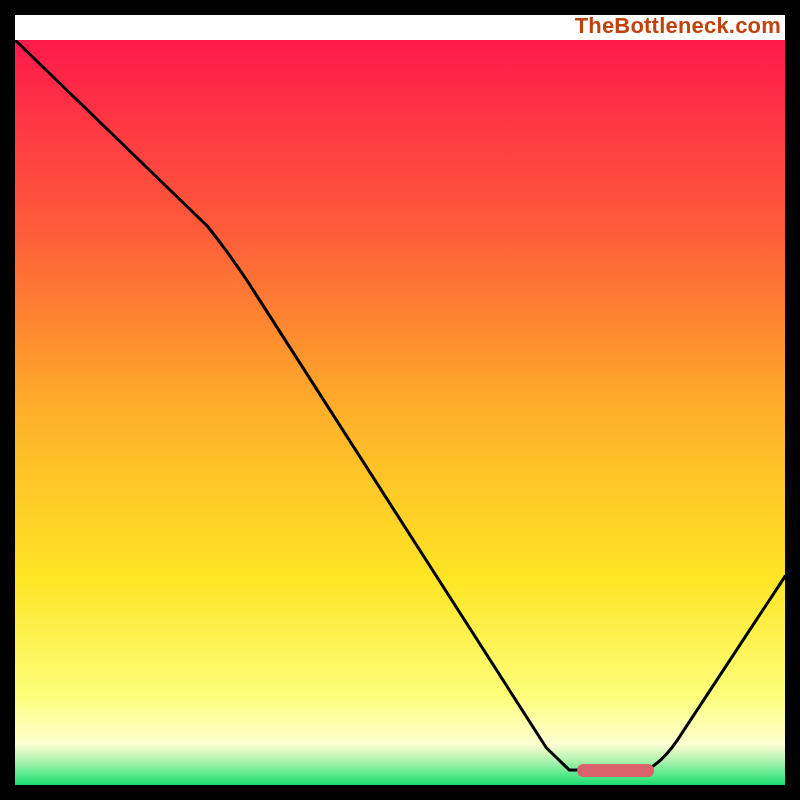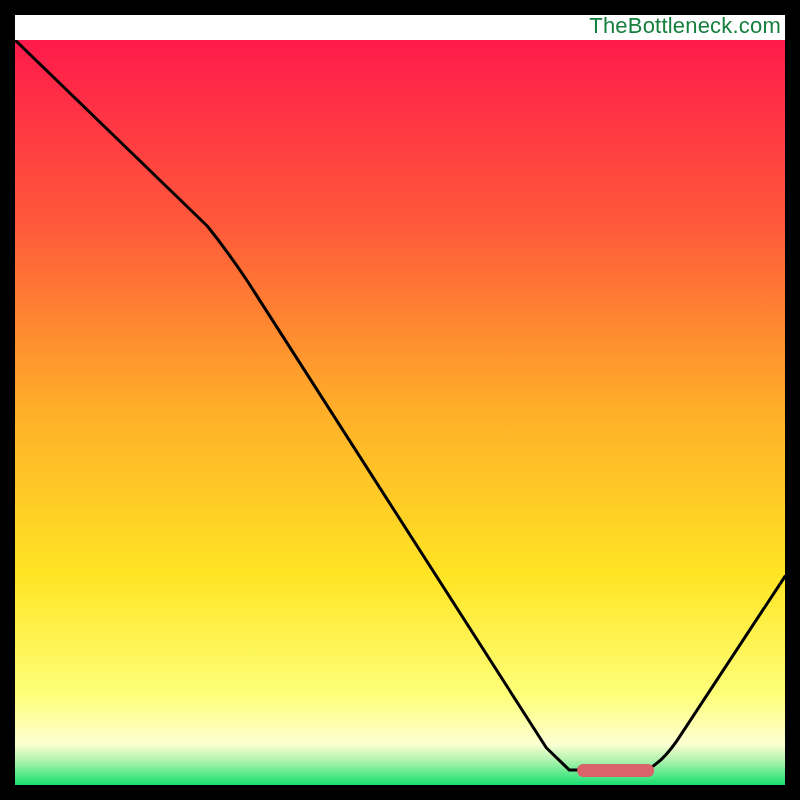--- a/index.html
+++ b/index.html
@@ -16,23 +16,23 @@
     left: 15px;
     top: 15px;
     width: 770px;
     height: 770px;
     background: #fff;
   }
   .watermark {
     position: absolute;
     top: -2px;
     right: 4px;
-    color: #15803d;
+    color: #c2410c;
     font-size: 22px;
-    font-weight: 400;
+    font-weight: 700;
     letter-spacing: 0.2px;
     z-index: 5;
     pointer-events: none;
   }
   .plot {
     position: absolute;
     
     left: 0px;
     top: 25px;
     right: 0px;

